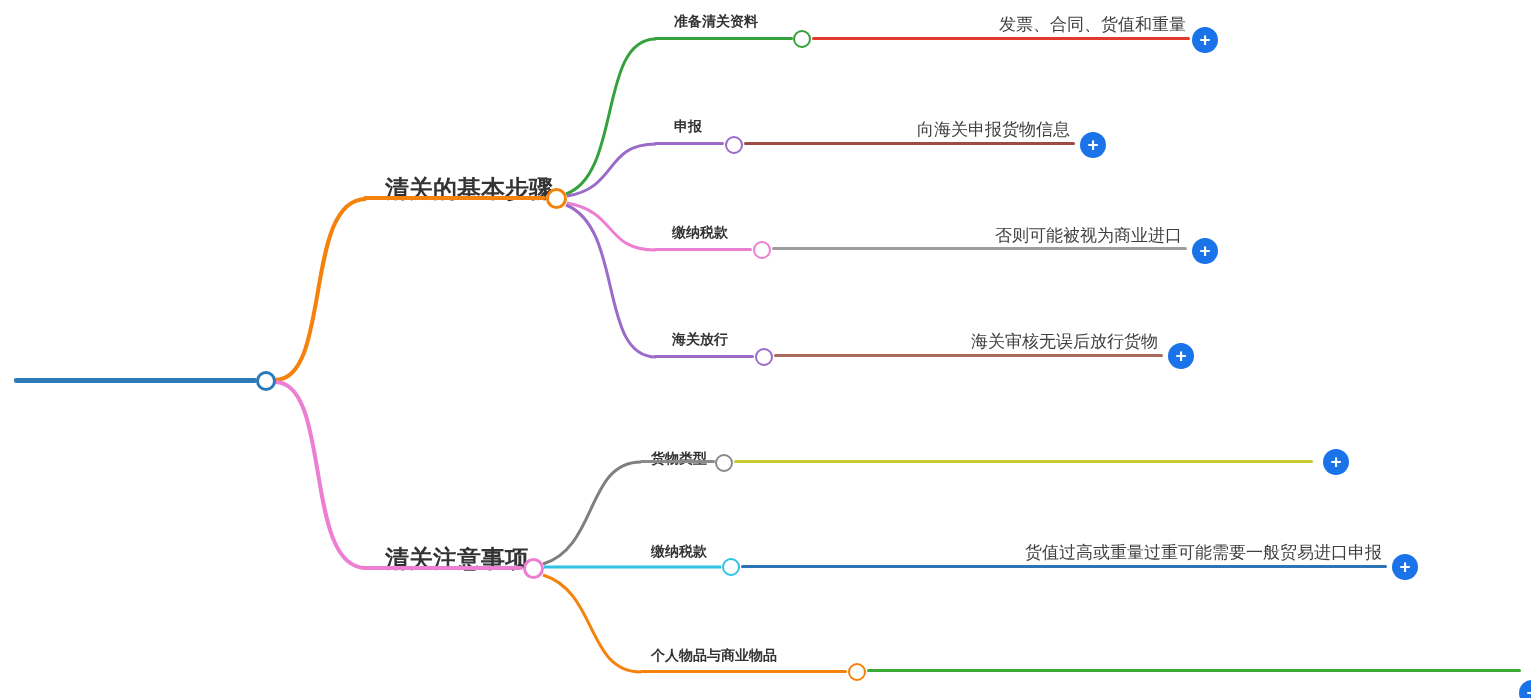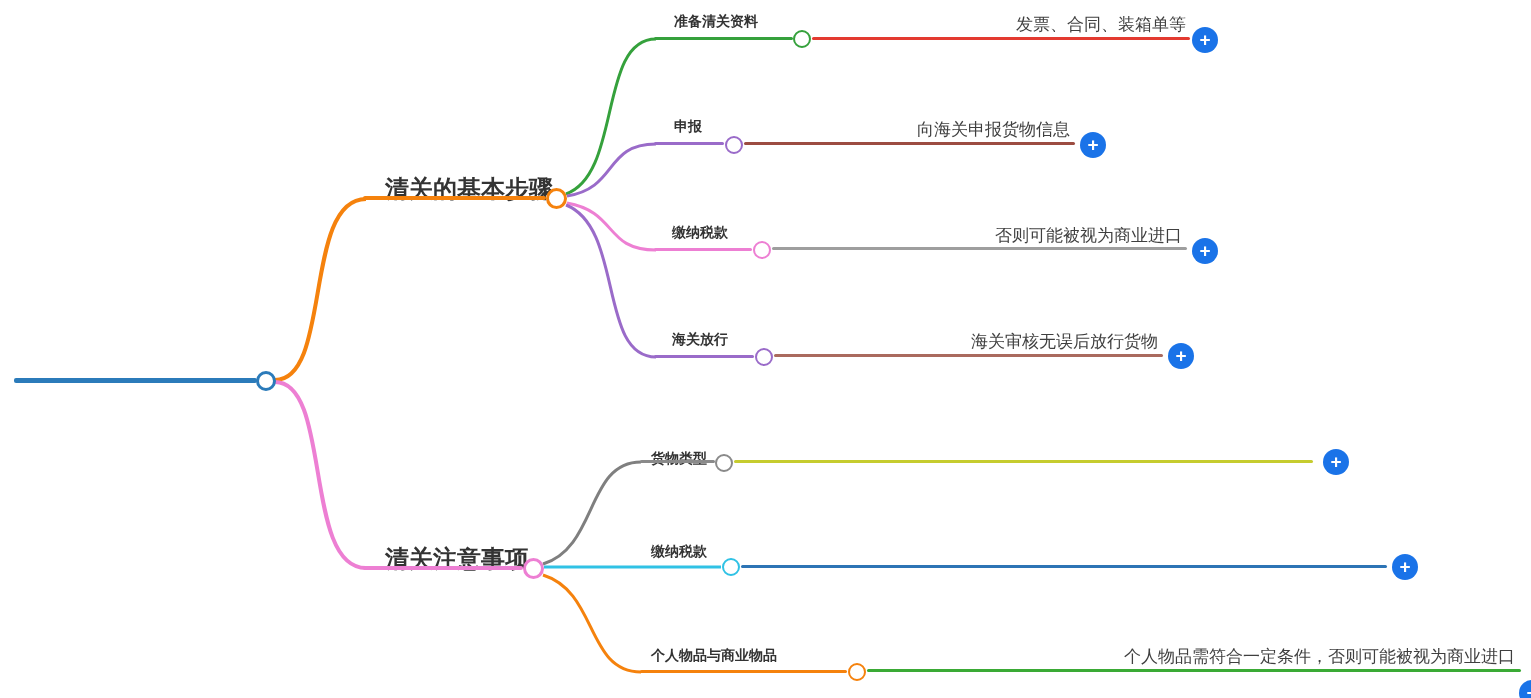--- a/index.html
+++ b/index.html
@@ -44,21 +44,21 @@
   <div class="circ" style="left:256px;top:371px;width:20px;height:20px;border:3px solid #2b7bba;"></div>
 
   <div class="lbl branch" style="left:385px;top:173px;">清关的基本步骤</div>
   <div class="uline" style="left:363px;top:196px;width:183px;height:4px;background:#f5820d;"></div>
   <div class="circ" style="left:546px;top:188px;width:21px;height:21px;border:3px solid #f5820d;"></div>
 
   <div class="lbl leaf" style="left:674px;top:13px;">准备清关资料</div>
   <div class="uline" style="left:654px;top:37px;width:139px;height:3px;background:#35a13c;"></div>
   <div class="circ" style="left:793px;top:30px;width:18px;height:18px;border:2.5px solid #35a13c;"></div>
   <div class="dline" style="left:812px;top:37px;width:378px;background:#e33a30;"></div>
-  <div class="detail" style="right:345px;top:13px;">发票、合同、装箱单等</div>
+  <div class="detail" style="right:345px;top:13px;">发票、合同、货值和重量</div>
   <div class="plus" style="left:1192px;top:27px;background:#1a73e8;"><span>+</span></div>
 
   <div class="lbl leaf" style="left:674px;top:118px;">申报</div>
   <div class="uline" style="left:654px;top:142px;width:70px;height:3px;background:#9a6bc9;"></div>
   <div class="circ" style="left:725px;top:136px;width:18px;height:18px;border:2.5px solid #9a6bc9;"></div>
   <div class="dline" style="left:744px;top:142px;width:331px;background:#9c4c41;"></div>
   <div class="detail" style="right:461px;top:118px;">向海关申报货物信息</div>
   <div class="plus" style="left:1080px;top:132px;background:#1a73e8;"><span>+</span></div>
 
   <div class="lbl leaf" style="left:672px;top:224px;">缴纳税款</div>
@@ -81,22 +81,22 @@
 
   <div class="lbl leaf" style="left:651px;top:450px;">货物类型</div>
   <div class="uline" style="left:640px;top:460px;width:75px;height:3px;background:#8a8a8a;"></div>
   <div class="circ" style="left:715px;top:454px;width:18px;height:18px;border:2.5px solid #8a8a8a;"></div>
   <div class="dline" style="left:734px;top:460px;width:579px;background:#c6cc2f;"></div>
   <div class="plus" style="left:1323px;top:449px;background:#1a73e8;"><span>+</span></div>
 
   <div class="lbl leaf" style="left:651px;top:543px;">缴纳税款</div>
   <div class="circ" style="left:722px;top:558px;width:18px;height:18px;border:2.5px solid #30c2e5;"></div>
   <div class="dline" style="left:741px;top:565px;width:646px;background:#2d74b5;"></div>
+  <div class="detail" style="right:149px;top:541px;">货值过高或重量过重可能需要一般贸易进口申报</div>
   <div class="plus" style="left:1392px;top:554px;background:#1a73e8;"><span>+</span></div>
 
   <div class="lbl leaf" style="left:651px;top:647px;">个人物品与商业物品</div>
   <div class="uline" style="left:640px;top:670px;width:207px;height:3px;background:#f5820d;"></div>
   <div class="circ" style="left:848px;top:663px;width:18px;height:18px;border:2.5px solid #f5820d;"></div>
   <div class="dline" style="left:867px;top:669px;width:654px;background:#3aaa35;"></div>
-  <div class="detail" style="right:16px;top:645px;">个人物品需符合一定条件，否则可能被视为商业进口</div>
   <div class="plus" style="left:1519px;top:680px;background:#1a73e8;"><span>+</span></div>
 
 </div>
 
 </body></html>

